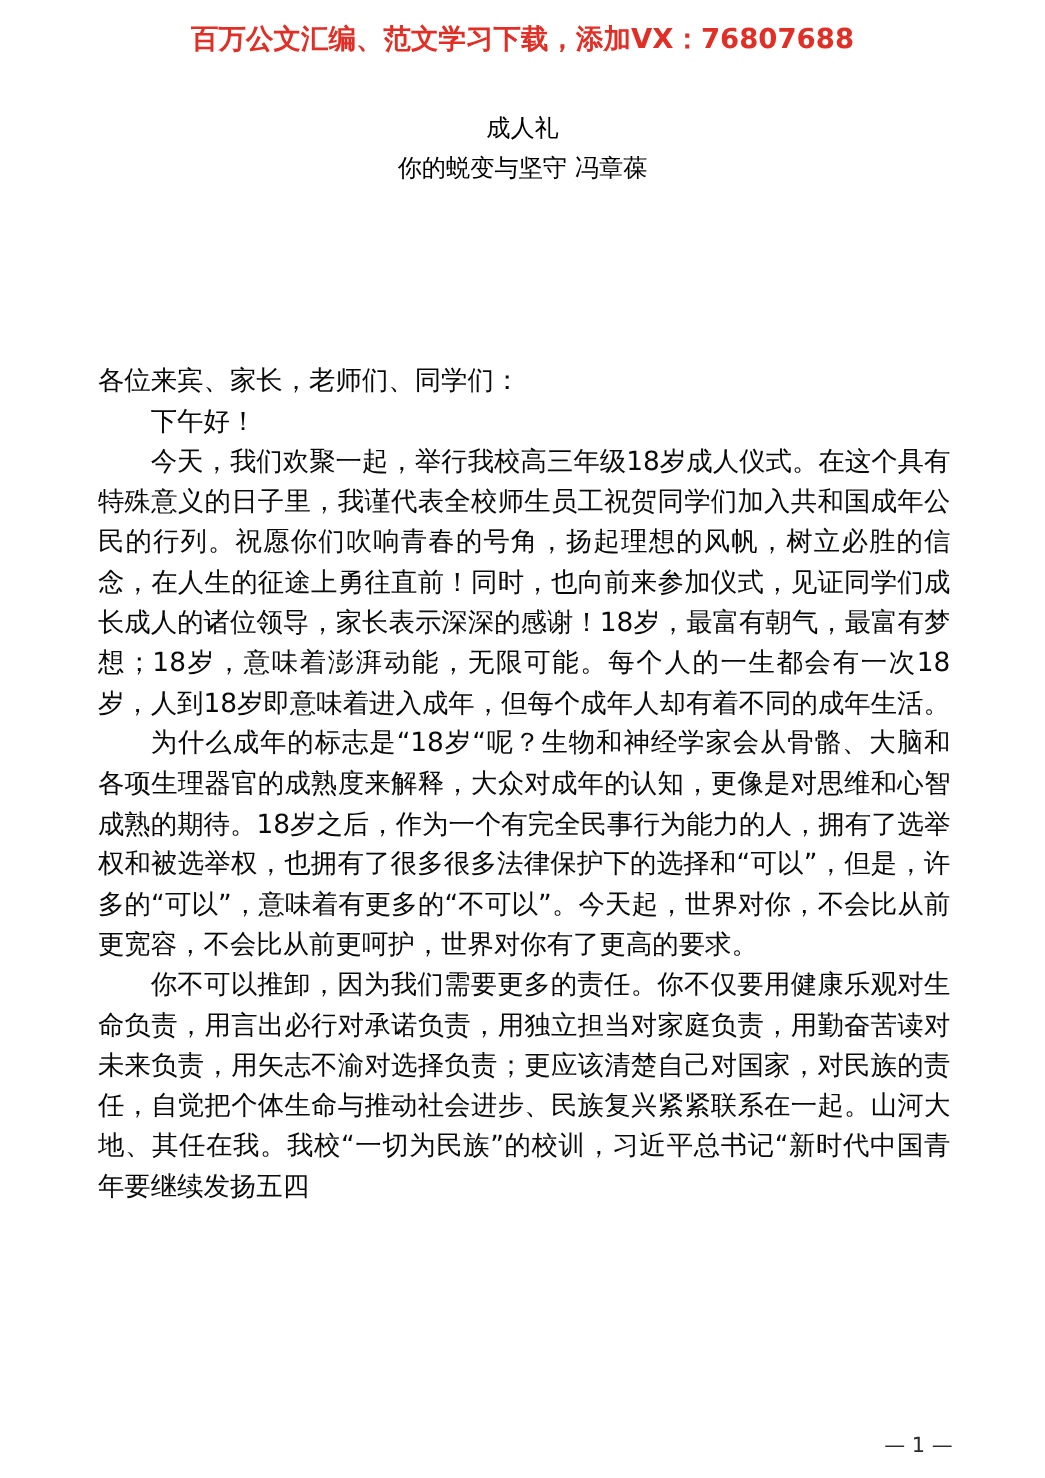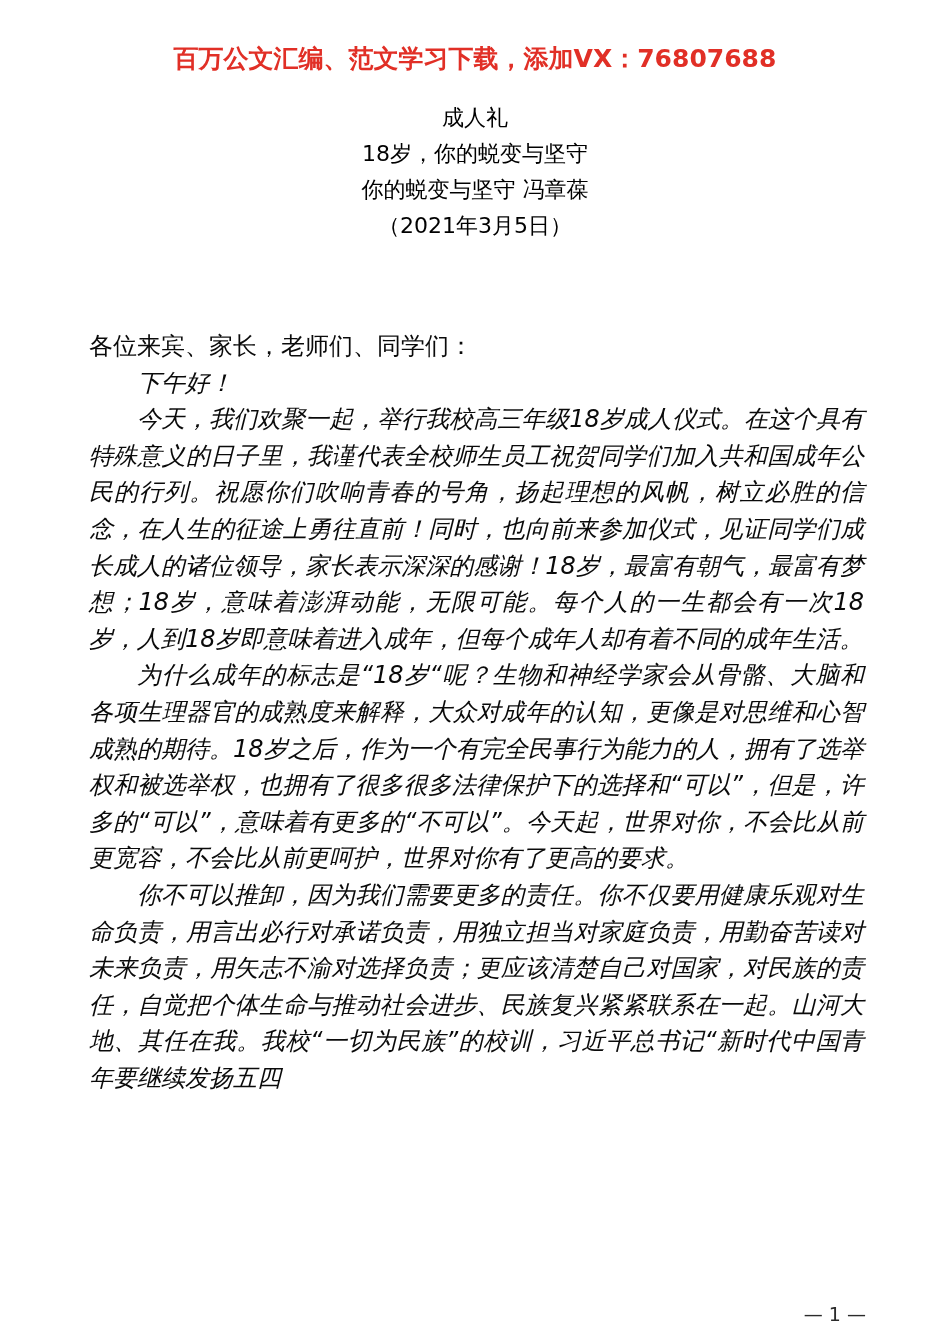--- a/index.html
+++ b/index.html
@@ -17,21 +17,21 @@
     width: 950px;
     height: 1344px;
     background: #ffffff;
     overflow: hidden;
     box-sizing: border-box;
   }
 
   
   .promo-header {
     position: absolute;
-    top: 44px;
+    top: 21px;
     left: 0;
     width: 950px;
     text-align: center;
     font-size: 25px;
     line-height: 30px;
     font-weight: 700;
     color: #e12f26;
     letter-spacing: 0px;
     white-space: nowrap;
   }
@@ -65,21 +65,20 @@
     text-align: justify;
     text-justify: inter-character;
     text-align-last: left;
     margin: 0;
     letter-spacing: 0;
     word-break: break-all;
     color: #0a0a0a;
   }
   .para.indent {
     text-indent: 48px;
-    font-style: italic;
   }
 
   
   .footer {
     position: absolute;
     left: 0;
     bottom: 18px;
     width: 950px;
     text-align: center;
     padding-right: 84px;
@@ -96,23 +95,21 @@
 </style>
 </head>
 <body>
 
 <div class="page">
 
   <div class="promo-header">百万公文汇编、范文学习下载，添加VX：76807688</div>
 
   <div class="title-block">
     <div class="title-line">成人礼</div>
-    <div class="title-line">18岁，你的蜕变与坚守</div>
     <div class="title-line">你的蜕变与坚守  冯章葆</div>
-    <div class="title-line">（2021年3月5日）</div>
   </div>
 
   <div class="body-block">
     <p class="para">各位来宾、家长，老师们、同学们：</p>
     <p class="para indent">下午好！</p>
     <p class="para indent">今天，我们欢聚一起，举行我校高三年级18岁成人仪式。在这个具有特殊意义的日子里，我谨代表全校师生员工祝贺同学们加入共和国成年公民的行列。祝愿你们吹响青春的号角，扬起理想的风帆，树立必胜的信念，在人生的征途上勇往直前！同时，也向前来参加仪式，见证同学们成长成人的诸位领导，家长表示深深的感谢！18岁，最富有朝气，最富有梦想；18岁，意味着澎湃动能，无限可能。每个人的一生都会有一次18岁，人到18岁即意味着进入成年，但每个成年人却有着不同的成年生活。</p>
     <p class="para indent">为什么成年的标志是“18岁“呢？生物和神经学家会从骨骼、大脑和各项生理器官的成熟度来解释，大众对成年的认知，更像是对思维和心智成熟的期待。18岁之后，作为一个有完全民事行为能力的人，拥有了选举权和被选举权，也拥有了很多很多法律保护下的选择和“可以”，但是，许多的“可以”，意味着有更多的“不可以”。今天起，世界对你，不会比从前更宽容，不会比从前更呵护，世界对你有了更高的要求。</p>
     <p class="para indent">你不可以推卸，因为我们需要更多的责任。你不仅要用健康乐观对生命负责，用言出必行对承诺负责，用独立担当对家庭负责，用勤奋苦读对未来负责，用矢志不渝对选择负责；更应该清楚自己对国家，对民族的责任，自觉把个体生命与推动社会进步、民族复兴紧紧联系在一起。山河大地、其任在我。我校“一切为民族”的校训，习近平总书记“新时代中国青年要继续发扬五四</p>
   </div>
 

